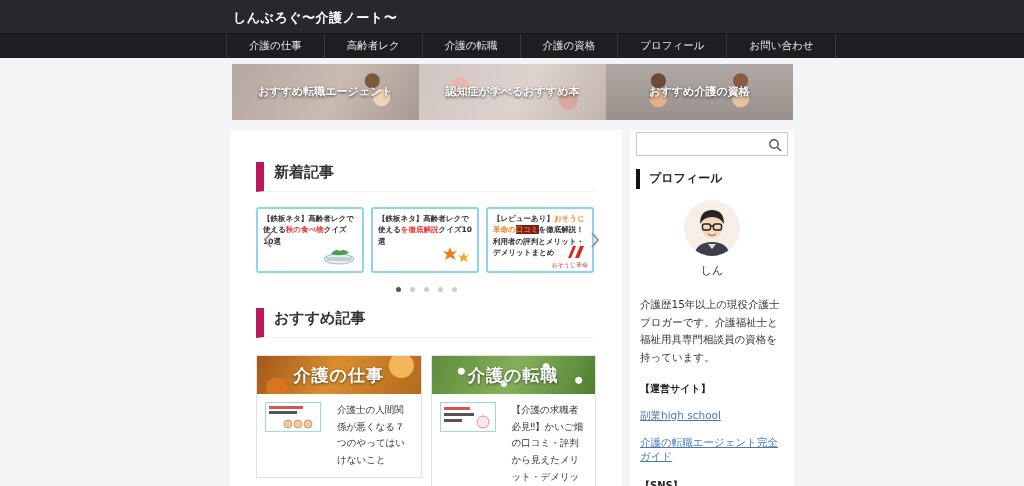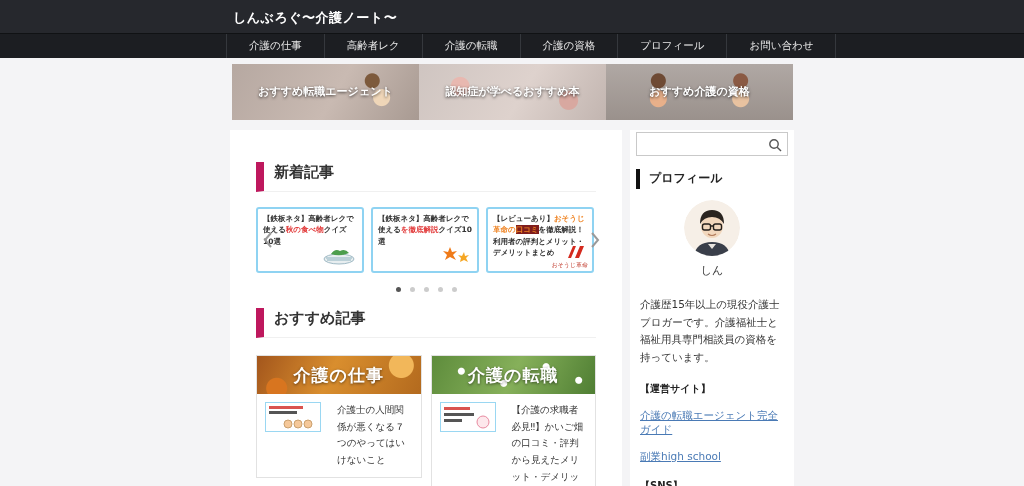--- a/index.html
+++ b/index.html
@@ -292,18 +292,18 @@
       <rect x="18.5" y="24" width="8" height="6" rx="2" fill="none" stroke="#26211d" stroke-width="1.4"></rect>
       <rect x="29.5" y="24" width="8" height="6" rx="2" fill="none" stroke="#26211d" stroke-width="1.4"></rect>
       <line x1="26.5" y1="26" x2="29.5" y2="26" stroke="#26211d" stroke-width="1.4"></line>
       <path d="M24 34 q4 3 8 0" fill="none" stroke="#b07a5a" stroke-width="1.2"></path>
     </svg>
   </span>
   <div class="profile-name">しん</div>
   <div class="bio">介護歴15年以上の現役介護士ブロガーです。介護福祉士と福祉用具専門相談員の資格を持っています。</div>
 
   <div class="side-sub">【運営サイト】</div>
+  <a class="side-link">副業high school</a>
   <a class="side-link">介護の転職エージェント完全ガイド</a>
-  <a class="side-link">副業high school</a>
 
   <div class="side-sub">【SNS】</div>
 
 </div>
 
 </body></html>

